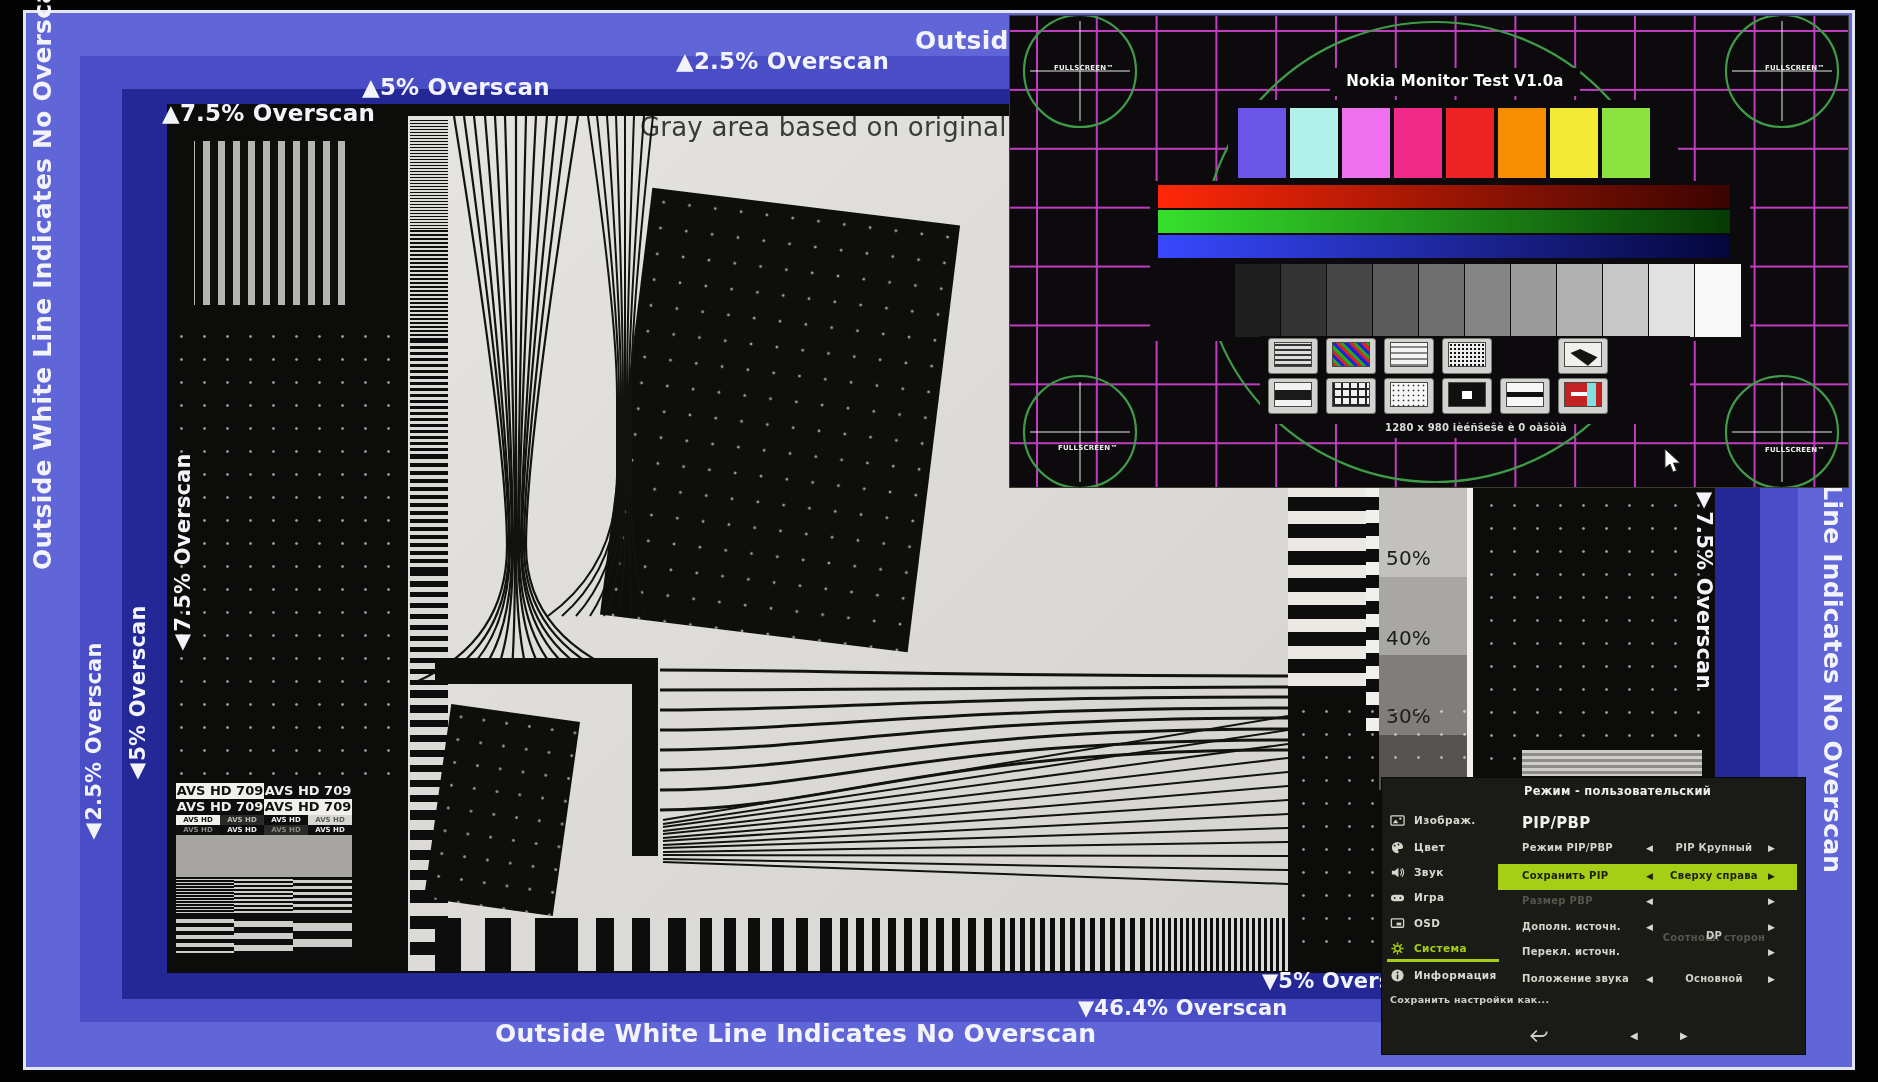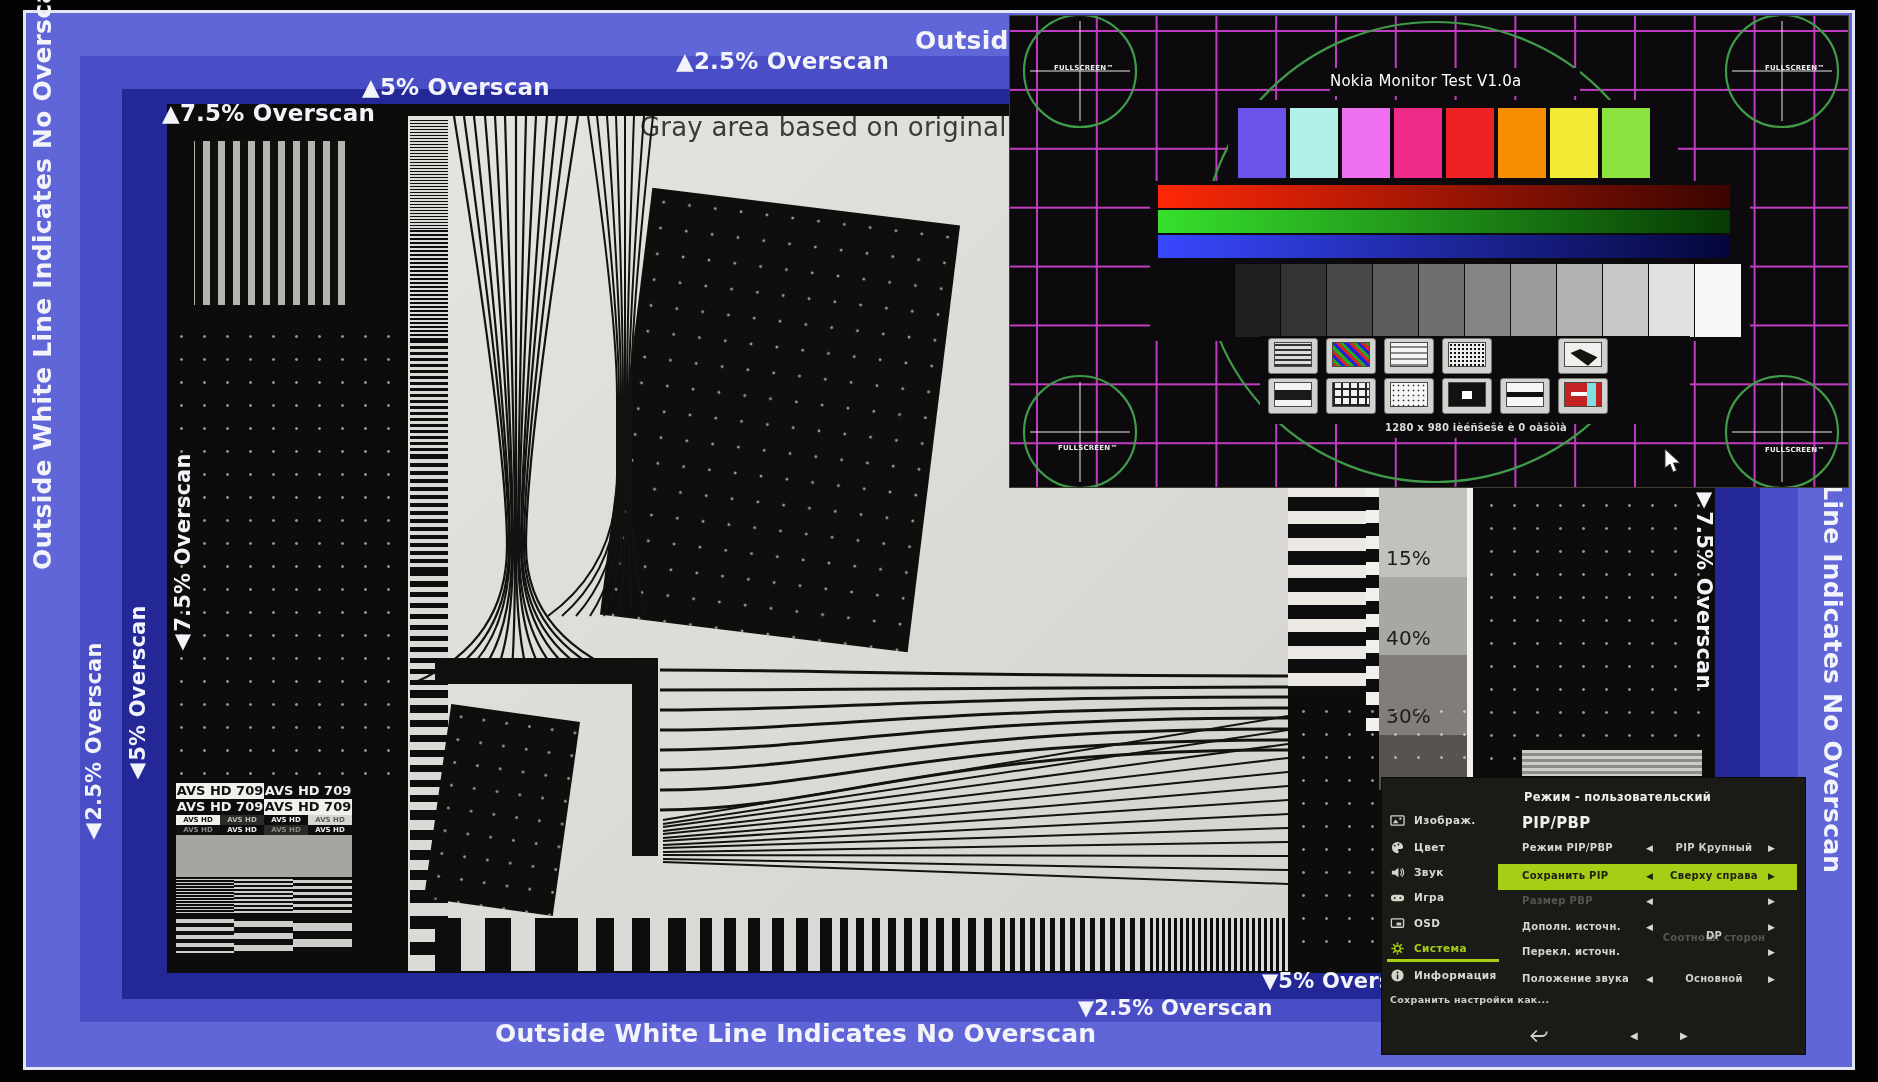--- a/index.html
+++ b/index.html
@@ -174,42 +174,42 @@
   <div class="abs" style="left:1288px;top:430px;width:84px;height:262px;background:repeating-linear-gradient(180deg,#ece9e4 0 13px,#0d0d0d 13px 27px);"></div>
   <div class="abs" style="left:1366px;top:432px;width:13px;height:300px;background:repeating-linear-gradient(180deg,#f0f0ec 0 13px,#0d0d0d 13px 26px);"></div>
   <div class="abs" style="left:1379px;top:432px;width:88px;">
     <div style="height:55px;background:#d6d4d1;"></div>
     <div style="height:90px;background:#c3c1be;"></div>
     <div style="height:78px;background:#a9a7a4;"></div>
     <div style="height:80px;background:#807d7a;"></div>
     <div style="height:55px;background:#565350;"></div>
   </div>
   <div class="abs" style="left:1467px;top:432px;width:6px;height:358px;background:#f2f0ec;"></div>
-  <div class="lbl" style="left:1386px;top:546px;font-size:20px;color:#1c1c1c;font-weight:500;">15%</div>
+  <div class="lbl" style="left:1386px;top:546px;font-size:20px;color:#1c1c1c;font-weight:500;">50%</div>
   <div class="lbl" style="left:1386px;top:626px;font-size:20px;color:#1c1c1c;font-weight:500;">40%</div>
   <div class="lbl" style="left:1386px;top:704px;font-size:20px;color:#1c1c1c;font-weight:500;">30%</div>
   <div class="abs dots" style="left:1480px;top:425px;width:232px;height:540px;"></div>
   <div class="abs dots" style="left:1292px;top:700px;width:185px;height:258px;"></div>
   <div class="abs" style="left:1522px;top:750px;width:180px;height:26px;background:repeating-linear-gradient(180deg,#cfcdc8 0 3px,#8f8d89 3px 6px);"></div>
 
   <div class="lbl" style="left:162px;top:100px;font-size:23px;">▲7.5% Overscan</div>
   <div class="lbl" style="left:362px;top:74px;font-size:23px;">▲5% Overscan</div>
   <div class="lbl" style="left:676px;top:48px;font-size:23px;">▲2.5% Overscan</div>
   <div class="lbl" style="left:915px;top:26px;font-size:25px;">Outside White Line Indicates No Overscan</div>
 
   <div class="lbl vup" style="left:28px;top:70px;height:500px;font-size:25px;">Outside White Line Indicates No Overscan</div>
   <div class="lbl vup" style="left:82px;top:640px;height:205px;font-size:21px;">▲2.5% Overscan</div>
   <div class="lbl vup" style="left:126px;top:607px;height:178px;font-size:21px;">▲5% Overscan</div>
   <div class="lbl vup" style="left:171px;top:428px;height:228px;font-size:21px;">▲7.5% Overscan</div>
 
   <div class="lbl vdn" style="left:1692px;top:487px;height:200px;font-size:21px;overflow:hidden;">▼7.5% Overscan</div>
   <div class="lbl vdn" style="left:1818px;top:128px;height:890px;font-size:25px;text-align:center;">Outside White Line Indicates No Overscan</div>
 
   <div class="lbl" style="left:1262px;top:969px;font-size:21px;">▼5% Overscan</div>
-  <div class="lbl" style="left:1078px;top:996px;font-size:21px;">▼2.5% Overscan</div>
+  <div class="lbl" style="left:1078px;top:996px;font-size:21px;">▼46.4% Overscan</div>
   <div class="lbl" style="left:495px;top:1019px;font-size:25px;">Outside White Line Indicates No Overscan</div>
 
   <div class="pip">
     <svg class="abs" style="left:0;top:0;" width="838" height="471" viewBox="0 0 838 471">
       <g stroke="var(--pip_green,#3f9b48)" stroke-width="2.2" fill="none">
         <ellipse cx="425" cy="236" rx="233" ry="230"></ellipse>
         <circle cx="70" cy="55" r="56"></circle>
           <circle cx="772" cy="55" r="56"></circle>
         <circle cx="70" cy="416" r="56"></circle>
           <circle cx="772" cy="416" r="56"></circle>
@@ -220,21 +220,21 @@
         <path d="M20,416 H120 M70,366 V466"></path>
           <path d="M722,416 H822 M772,366 V466"></path>
       </g>
     </svg>
     <div class="lbl" style="left:44px;top:48px;font-size:7px;font-weight:700;color:#eee;">FULLSCREEN™</div>
     <div class="lbl" style="left:755px;top:48px;font-size:7px;font-weight:700;color:#eee;">FULLSCREEN™</div>
     <div class="lbl" style="left:48px;top:428px;font-size:7px;font-weight:700;color:#eee;">FULLSCREEN™</div>
     <div class="lbl" style="left:755px;top:430px;font-size:7px;font-weight:700;color:#eee;">FULLSCREEN™</div>
 
     <div class="pipmask" style="left:320px;top:52px;width:250px;height:28px;"></div>
-    <div class="lbl" style="left:320px;top:56px;width:250px;font-size:15px;font-weight:400;color:#fff;">Nokia Monitor Test V1.0a</div>
+    <div class="lbl" style="left:320px;top:56px;width:250px;text-align:center;font-size:15px;font-weight:700;color:#fff;">Nokia Monitor Test V1.0a</div>
 
     <div class="pipmask" style="left:218px;top:84px;width:450px;height:86px;"></div>
     <div class="abs" style="left:228px;top:92px;display:flex;gap:4px;">
       <div style="width: 48px; height: 70px; background-color: rgb(107, 85, 232);"></div>
       <div style="width: 48px; height: 70px; background-color: rgb(178, 240, 234);"></div>
       <div style="width: 48px; height: 70px; background-color: rgb(238, 112, 238);"></div>
       <div style="width: 48px; height: 70px; background-color: rgb(240, 42, 136);"></div>
       <div style="width: 48px; height: 70px; background-color: rgb(238, 34, 34);"></div>
       <div style="width: 48px; height: 70px; background-color: rgb(247, 141, 0);"></div>
       <div style="width: 48px; height: 70px; background-color: rgb(242, 234, 53);"></div>
@@ -296,21 +296,21 @@
     <div class="nico" style="left:548px;top:362px;">
         <div class="nscr" style="background:linear-gradient(90deg,#c42222 0 60%,#7ee0e0 60% 85%,#c42222 85%);"></div>
         <div class="abs" style="left:12px;top:13px;width:16px;height:4px;background:#fff;"></div>
       </div>
 
     <div class="pipmask" style="left:360px;top:402px;width:200px;height:20px;"></div>
     <div class="lbl" style="left:375px;top:406px;font-size:10px;font-weight:700;color:#ddd;">1280 x 980 ièéñŝeŝè è 0 oàŝòìà</div>
   </div>
 
   <div class="osd">
-    <div class="hdr" style="left:142px;top:12px;">Режим - пользовательский</div>
+    <div class="hdr" style="left:142px;top:6px;">Режим - пользовательский</div>
 
     <div class="mitem" style="top:32px;">
       <svg width="15" height="15" viewBox="0 0 16 16">
           <rect x="1" y="3" width="14" height="10" rx="1" fill="none" stroke="#d5d5ca" stroke-width="1.4"></rect>
           <path d="M3 11 L6 7 L9 11 Z" fill="#d5d5ca"></path>
           <circle cx="11" cy="6" r="1.2" fill="#d5d5ca"></circle>
         </svg>
       <span class="mlbl">Изображ.</span>
     </div>
     <div class="mitem" style="top:59px;">

